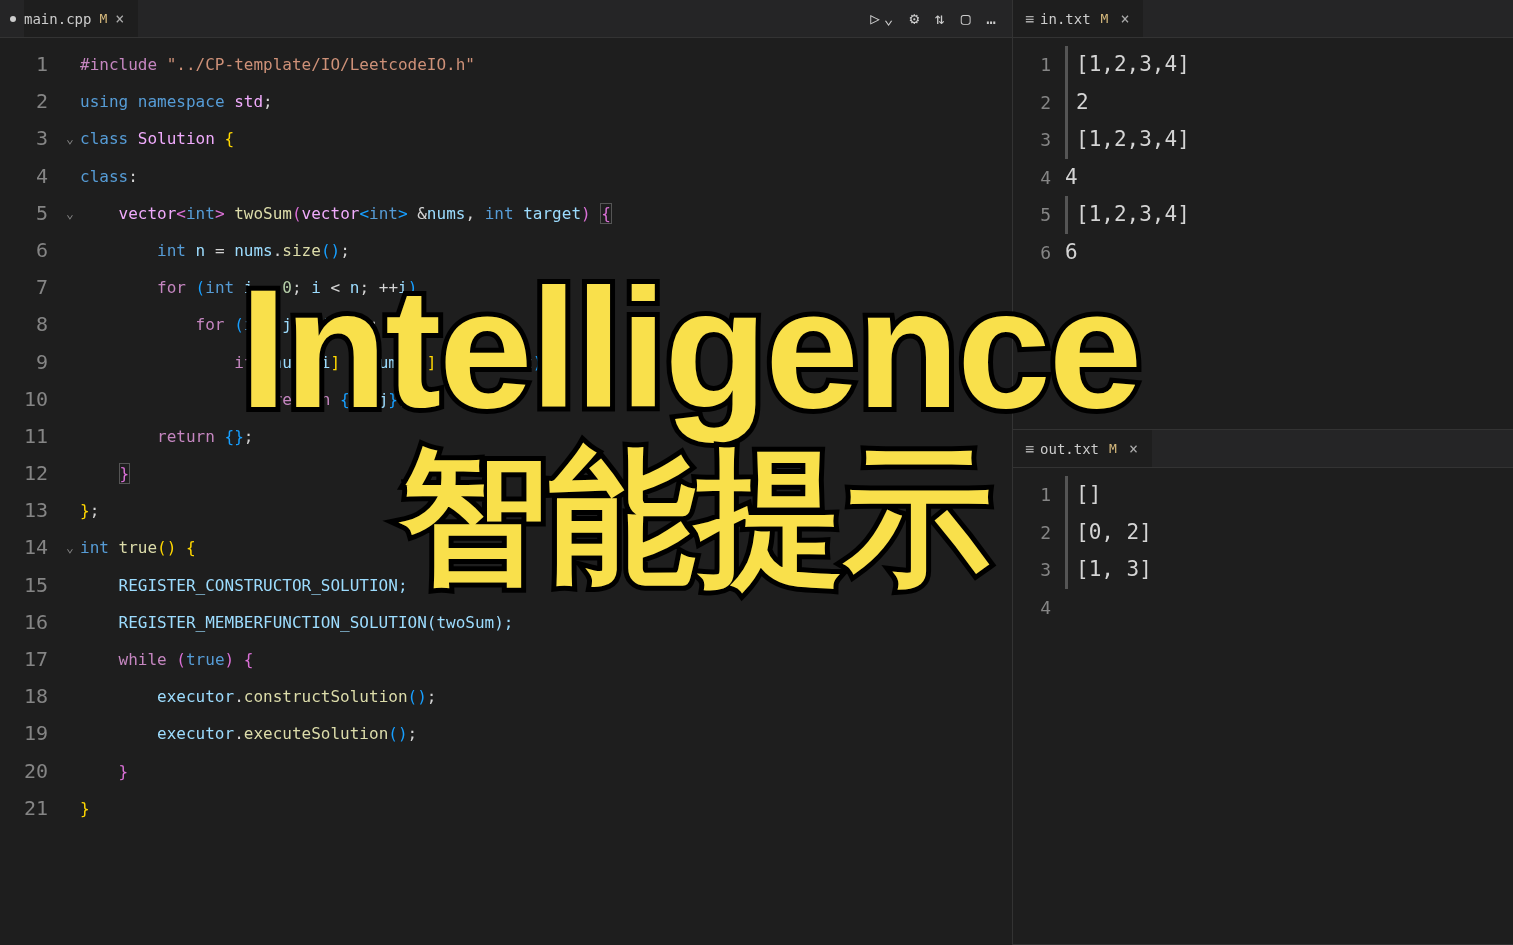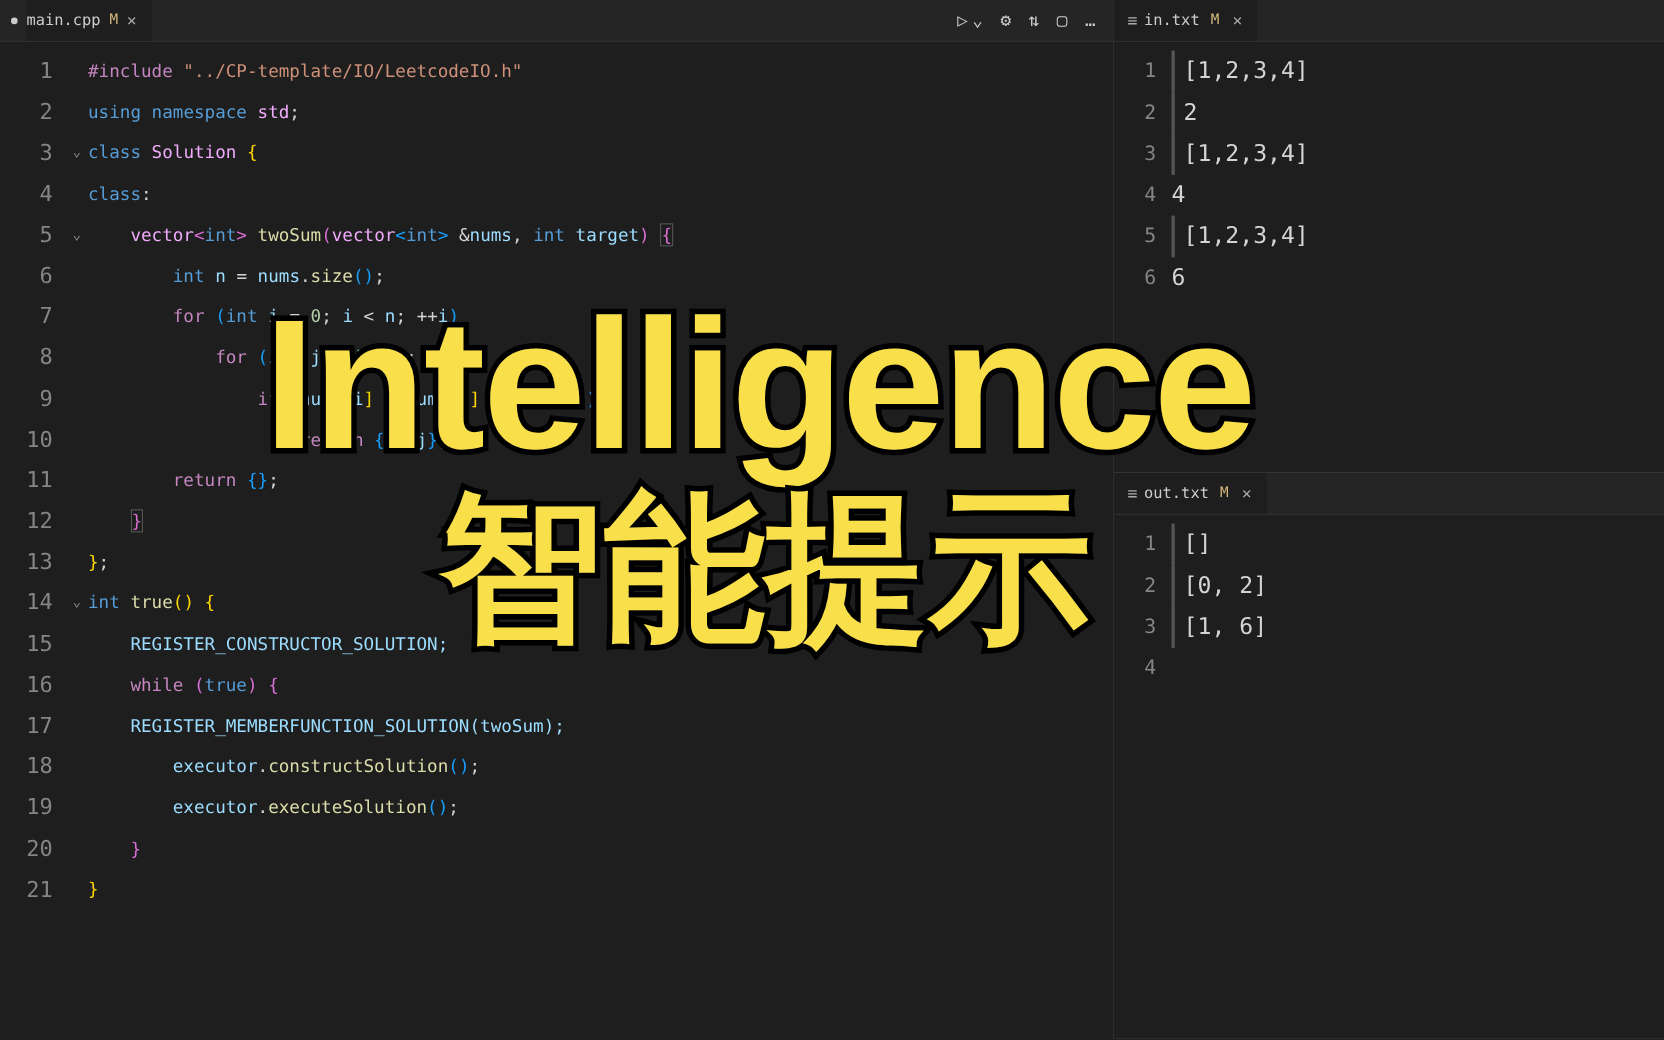--- a/index.html
+++ b/index.html
@@ -238,22 +238,22 @@
       <div class="code-line">        <span class="k">int</span> <span class="v">n</span> <span class="p">=</span> <span class="v">nums</span><span class="p">.</span><span class="fn">size</span><span class="br3">(</span><span class="br3">)</span><span class="p">;</span></div>
       <div class="code-line">        <span class="m">for</span> <span class="br3">(</span><span class="k">int</span> <span class="v">i</span> <span class="p">=</span> <span class="n">0</span><span class="p">;</span> <span class="v">i</span> <span class="p">&lt;</span> <span class="v">n</span><span class="p">;</span> <span class="p">++</span><span class="v">i</span><span class="br3">)</span></div>
       <div class="code-line">            <span class="m">for</span> <span class="br3">(</span><span class="k">int</span> <span class="v">j</span> <span class="p">=</span> <span class="v">i</span> <span class="p">+</span> <span class="n">1</span><span class="p">;</span> <span class="v">j</span> <span class="p">&lt;</span> <span class="v">n</span><span class="p">;</span> <span class="p">++</span><span class="v">j</span><span class="br3">)</span></div>
       <div class="code-line">                <span class="m">if</span> <span class="br3">(</span><span class="v">nums</span><span class="br">[</span><span class="v">i</span><span class="br">]</span> <span class="p">+</span> <span class="v">nums</span><span class="br">[</span><span class="v">j</span><span class="br">]</span> <span class="p">==</span> <span class="v">target</span><span class="br3">)</span></div>
       <div class="code-line">                    <span class="m">return</span> <span class="br3">{</span><span class="v">i</span><span class="p">,</span> <span class="v">j</span><span class="br3">}</span><span class="p">;</span></div>
       <div class="code-line">        <span class="m">return</span> <span class="br3">{</span><span class="br3">}</span><span class="p">;</span></div>
       <div class="code-line">    <span class="br2" style="border:1px solid #555;">}</span></div>
       <div class="code-line"><span class="br">}</span><span class="p">;</span></div>
       <div class="code-line"><span class="k">int</span> <span class="fn">true</span><span class="br">(</span><span class="br">)</span> <span class="br">{</span></div>
       <div class="code-line">    <span class="v">REGISTER_CONSTRUCTOR_SOLUTION;</span></div>
+      <div class="code-line">    <span class="v">REGISTER_MEMBERFUNCTION_SOLUTION(twoSum);</span></div>
       <div class="code-line">    <span class="m">while</span> <span class="br2">(</span><span class="k">true</span><span class="br2">)</span> <span class="br2">{</span></div>
-      <div class="code-line">    <span class="v">REGISTER_MEMBERFUNCTION_SOLUTION(twoSum);</span></div>
       <div class="code-line">        <span class="v">executor</span><span class="p">.</span><span class="fn">constructSolution</span><span class="br3">(</span><span class="br3">)</span><span class="p">;</span></div>
       <div class="code-line">        <span class="v">executor</span><span class="p">.</span><span class="fn">executeSolution</span><span class="br3">(</span><span class="br3">)</span><span class="p">;</span></div>
       <div class="code-line">    <span class="br2">}</span></div>
       <div class="code-line"><span class="br">}</span></div>
     </div>
   </div>
 </div>
 
 <div class="right-panel">
 
@@ -298,21 +298,21 @@
     <div class="code-area">
       <div class="gutter">
         <div class="line-num">1</div>
         <div class="line-num">2</div>
         <div class="line-num">3</div>
         <div class="line-num">4</div>
       </div>
       <div class="code-lines">
         <div class="code-line txt line-border">[]</div>
         <div class="code-line txt line-border">[0, 2]</div>
-        <div class="code-line txt line-border">[1, 6]</div>
+        <div class="code-line txt line-border">[1, 3]</div>
         <div class="code-line txt"></div>
       </div>
     </div>
   </div>
 </div>
 
 <div class="overlay">
   <div class="ov1">Intelligence</div>
   <div class="ov2">智能提示</div>
 </div>

